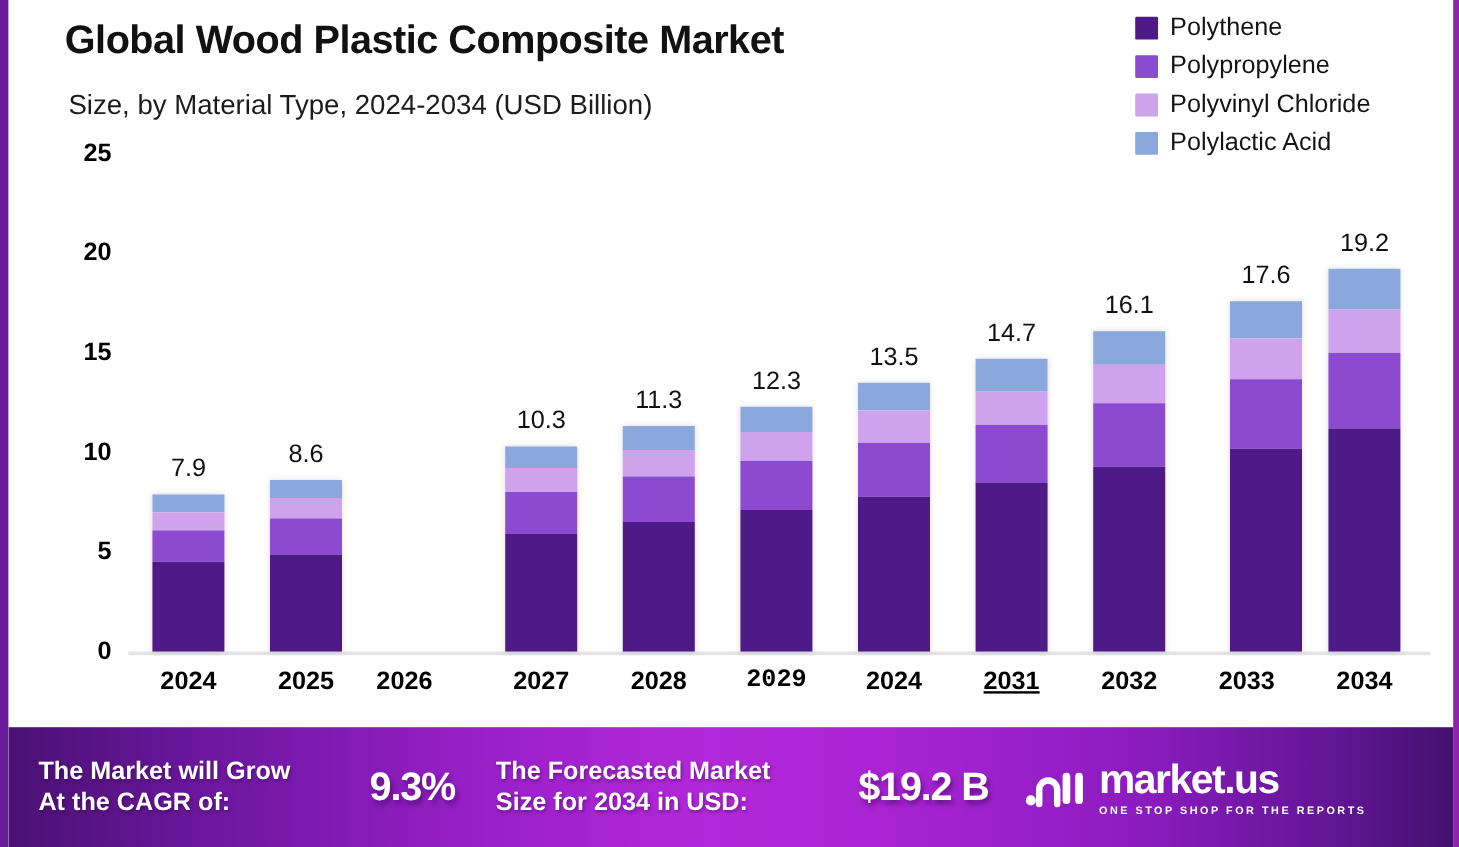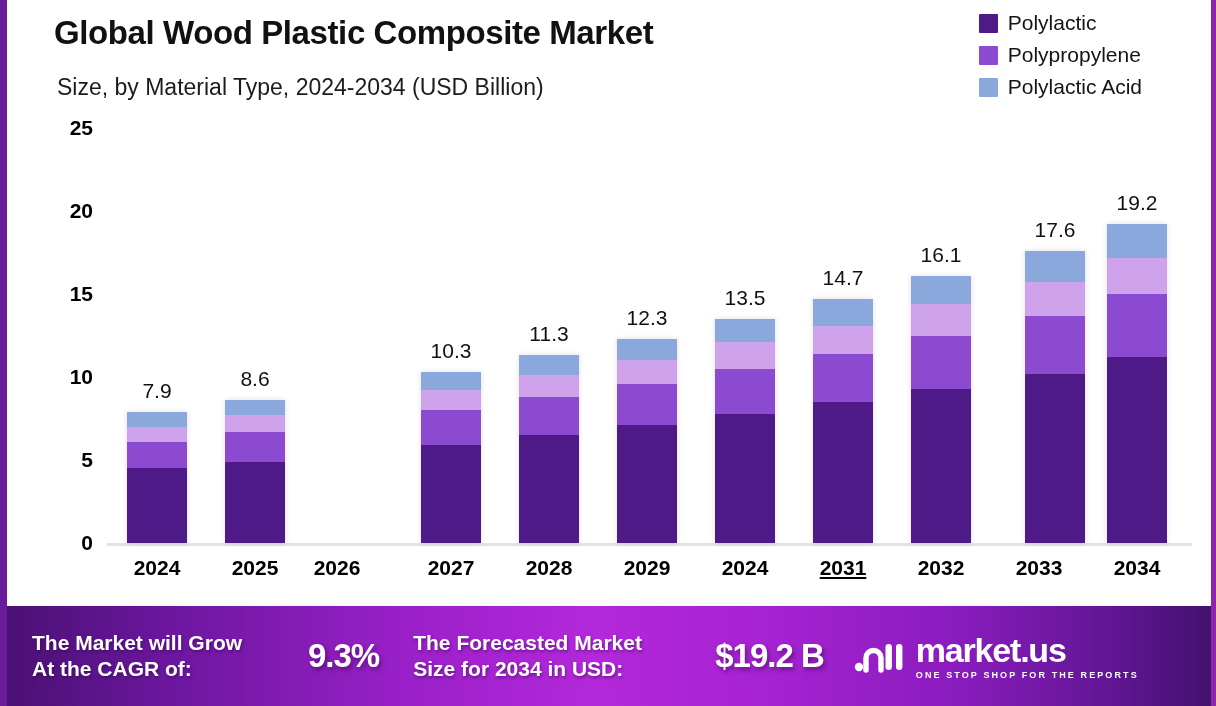--- a/index.html
+++ b/index.html
@@ -207,25 +207,29 @@
 <body>
 
 <div id="infographic">
 
   <div class="chart-title">Global Wood Plastic Composite Market</div>
   <div class="chart-subtitle">Size, by Material Type, 2024-2034 (USD Billion)</div>
 
   <div class="legend" id="legend">
       <div class="legend-item">
         <span class="legend-swatch" style="background: rgb(78, 26, 135);"></span>
-        <span class="legend-label">Polylactic</span>
+        <span class="legend-label">Polythene</span>
       </div>
       <div class="legend-item">
         <span class="legend-swatch" style="background: rgb(139, 74, 207);"></span>
         <span class="legend-label">Polypropylene</span>
+      </div>
+      <div class="legend-item">
+        <span class="legend-swatch" style="background: rgb(207, 162, 236);"></span>
+        <span class="legend-label">Polyvinyl Chloride</span>
       </div>
       <div class="legend-item">
         <span class="legend-swatch" style="background: rgb(139, 168, 220);"></span>
         <span class="legend-label">Polylactic Acid</span>
       </div>
     </div>
 
   <div class="plot">
     <div class="y-axis" id="y-axis">
         <div class="y-tick" style="top: 543px;">0</div>
@@ -280,21 +284,21 @@
         <div class="x-label" style="left: 492px;">2028</div>
         <div class="bar-group" style="left: 610px;">
           <div class="bar-stack">
             <div class="seg" style="height: 117.86px; background: rgb(78, 26, 135);"></div>
             <div class="seg" style="height: 41.5px; background: rgb(139, 74, 207);"></div>
             <div class="seg" style="height: 23.24px; background: rgb(207, 162, 236);"></div>
             <div class="seg" style="height: 21.58px; background: rgb(139, 168, 220);"></div>
             <div class="bar-value">12.3</div>
           </div>
         </div>
-        <div class="x-label" style="left: 590px;">2029</div>
+        <div class="x-label" style="left: 590px; font-family: Liberation Mono, monospace;">2029</div>
         <div class="bar-group" style="left: 708px;">
           <div class="bar-stack">
             <div class="seg" style="height: 129.48px; background: rgb(78, 26, 135);"></div>
             <div class="seg" style="height: 44.82px; background: rgb(139, 74, 207);"></div>
             <div class="seg" style="height: 26.56px; background: rgb(207, 162, 236);"></div>
             <div class="seg" style="height: 23.24px; background: rgb(139, 168, 220);"></div>
             <div class="bar-value">13.5</div>
           </div>
         </div>
         <div class="x-label" style="left: 688px;">2024</div>

